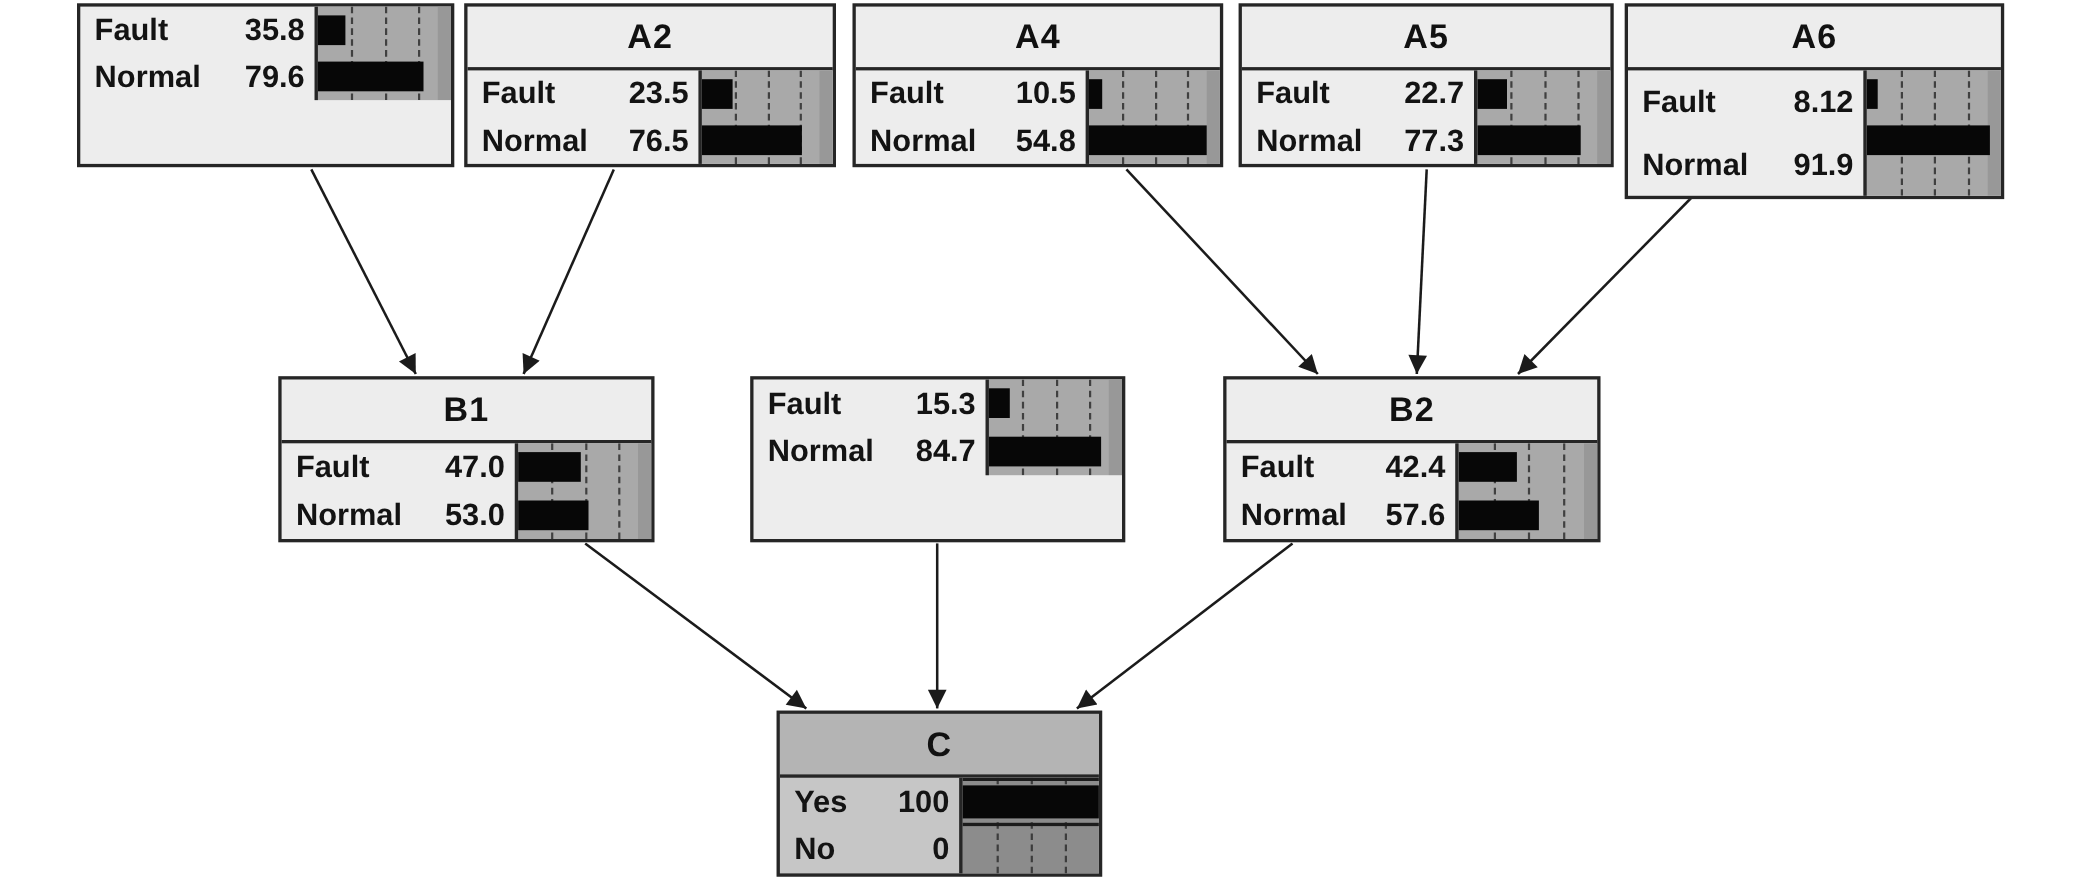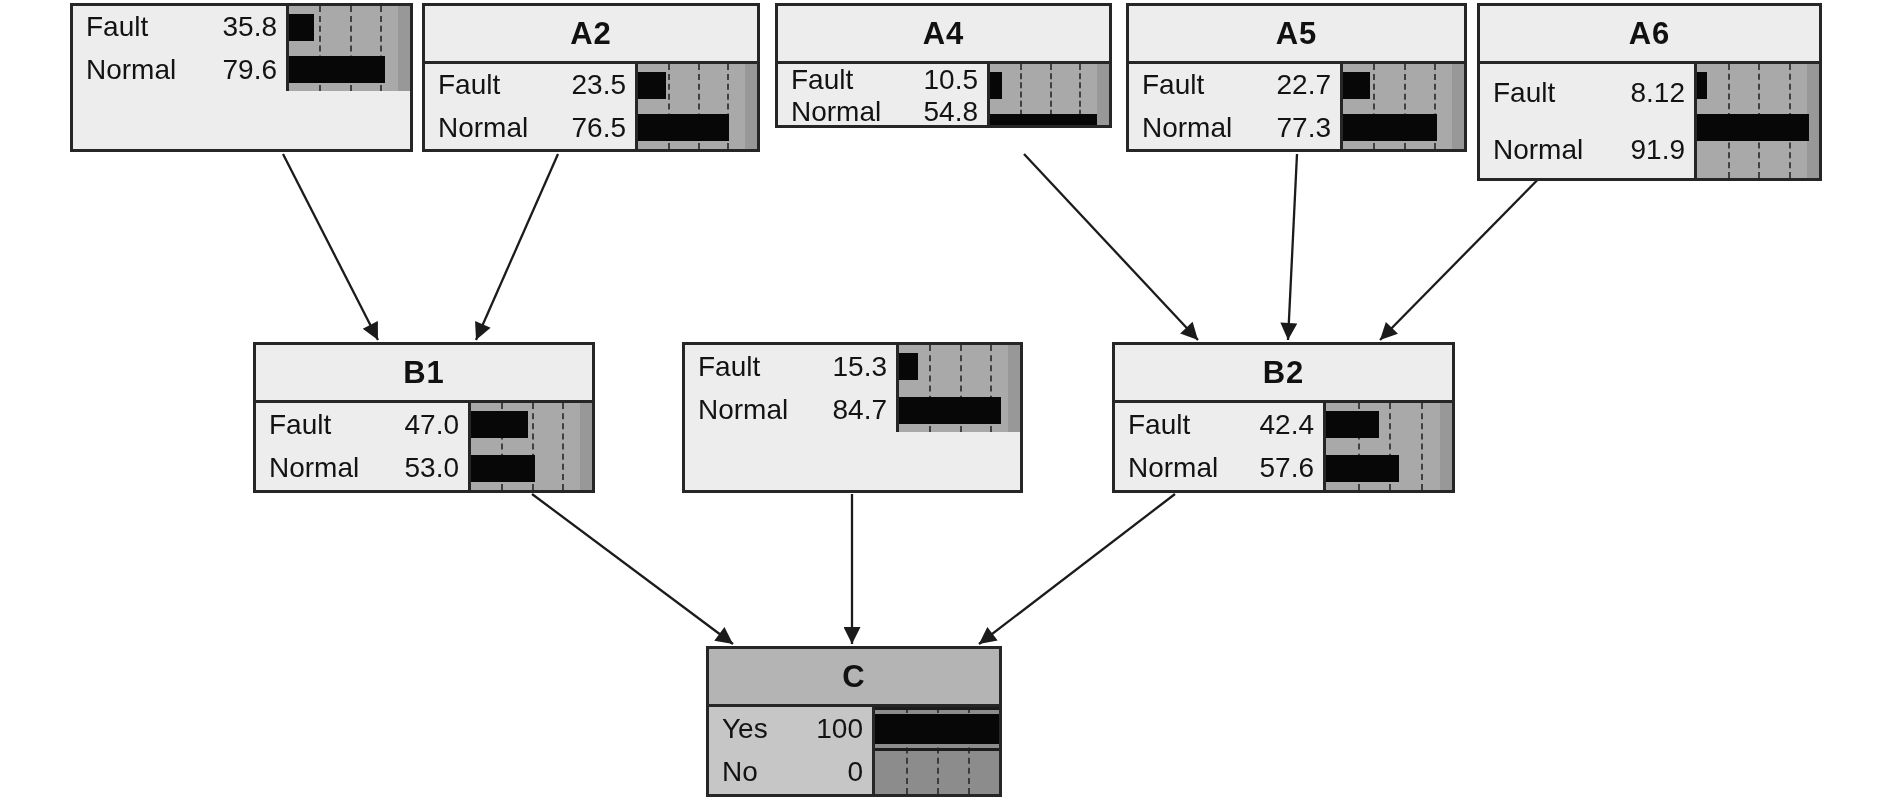--- a/index.html
+++ b/index.html
@@ -32,21 +32,21 @@
   }
   .text-col{
     display:flex;flex-direction:column;
     box-sizing:border-box;
     height:100%;
   }
   .state-row{
     flex:1;
     display:flex;align-items:center;justify-content:space-between;
     padding:0 9px 0 13px;
-    font-size:28px;font-weight:normal;color:#131313;
+    font-size:28px;font-weight:bold;color:#131313;
     white-space:nowrap;
   }
   .state-value{margin-left:8px;}
   .bar-col{
     position:relative;
     flex:1;
     box-sizing:border-box;
     border-left:3px solid #262626;
     background:#a9a9a9;
     overflow:hidden;
@@ -121,21 +121,21 @@
           <div class="bar-col">
             <div class="strip" style="width: 12px;"></div>
             <div class="gridline" style="left: 30px;"></div>
             <div class="gridline" style="left: 60px;"></div>
             <div class="gridline" style="left: 89px;"></div>
             <div class="pbar" style="top: 8px; height: 27px; width: 28px;"></div>
             <div class="pbar" style="top: 50px; height: 27px; width: 91px;"></div>
           </div>
         </div>
       </div>
-      <div class="node" style="left: 775px; top: 3px; width: 337px; height: 125px;">
+      <div class="node" style="left: 775px; top: 3px; width: 337px; height: 149px;">
         <div class="node-title">A4</div>
         <div class="node-body">
           <div class="text-col" style="width: 209px;">
             <div class="state-row">
               <div>Fault</div>
               <div class="state-value">10.5</div>
             </div>
             <div class="state-row">
               <div>Normal</div>
               <div class="state-value">54.8</div>

